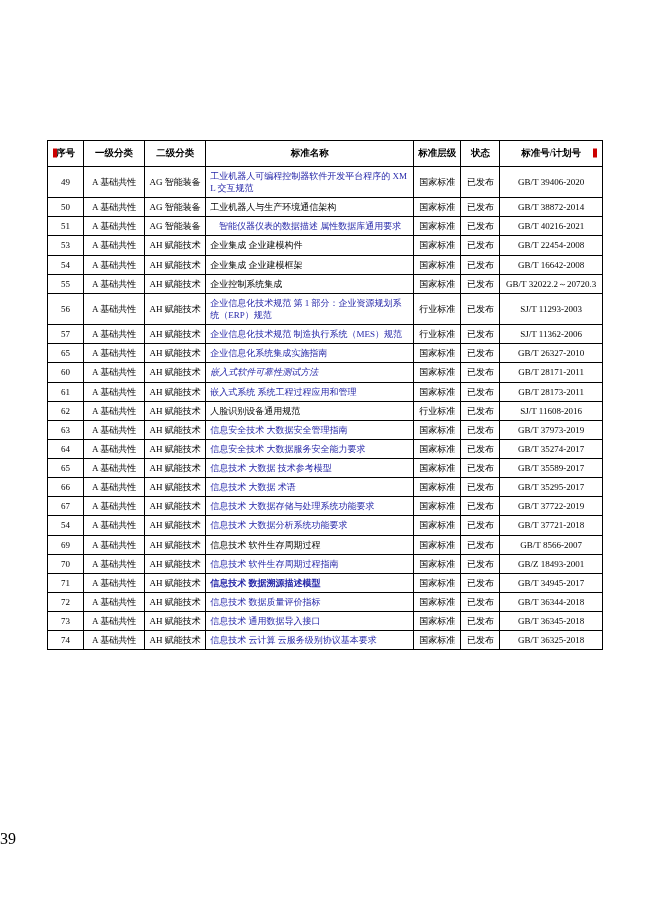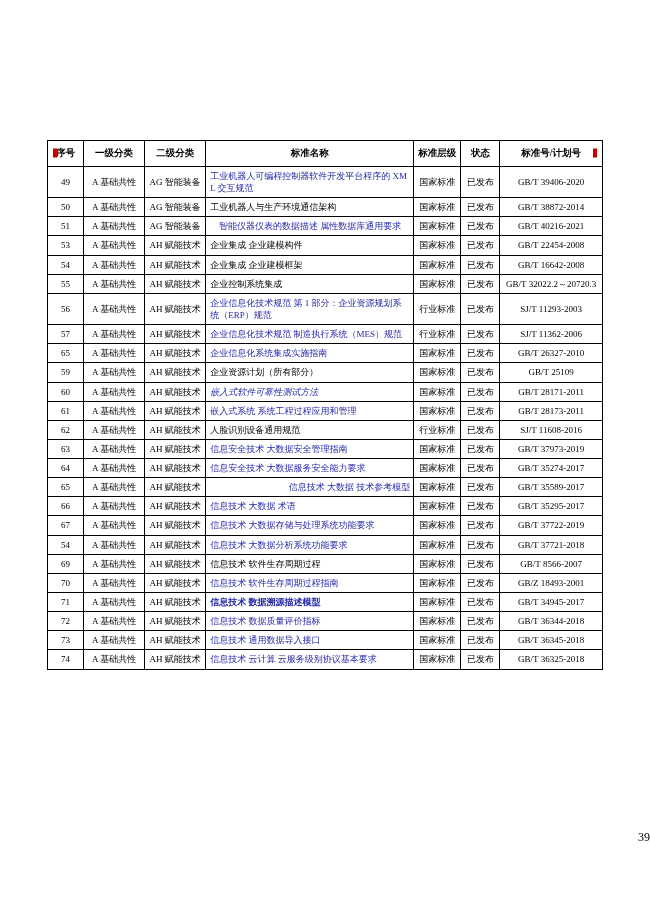--- a/index.html
+++ b/index.html
@@ -23,22 +23,22 @@
   td.center{text-align:center;}
   td.name{text-align:left;padding-left:4px;}
   td.bold{font-weight:normal;}
   .rev-mark{
     display:inline-block;width:4px;height:9px;background:#cc0000;
     vertical-align:middle;margin:0 2px;
   }
   .rev-mark.right{position:absolute;right:3px;top:50%;transform:translateY(-50%);}
   .rev-mark.left{position:absolute;left:3px;top:50%;transform:translateY(-50%);}
   .page-number{
-    position:absolute;left:0;right:0;top:830px;text-align:right;
-    font-size:12px;color:#000;
+    position:absolute;left:0;right:0;top:830px;text-align:left;
+    font-size:16px;color:#000;
   }
 </style>
 </head>
 <body>
 
 <div class="page">
 
   <div class="table-wrap">
     <table>
       <colgroup>
@@ -137,29 +137,20 @@
           <tr>
             <td class="center">65</td>
             <td class="center bold">A 基础共性</td>
             <td class="center bold">AH 赋能技术</td>
             <td class="name" style="color: rgb(37, 38, 169);">企业信息化系统集成实施指南</td>
             <td class="center">国家标准</td>
             <td class="center">已发布</td>
             <td class="center">GB/T 26327-2010</td>
           </tr>
           <tr>
-            <td class="center">59</td>
-            <td class="center bold">A 基础共性</td>
-            <td class="center bold">AH 赋能技术</td>
-            <td class="name">企业资源计划（所有部分）</td>
-            <td class="center">国家标准</td>
-            <td class="center">已发布</td>
-            <td class="center">GB/T 25109</td>
-          </tr>
-          <tr>
             <td class="center">60</td>
             <td class="center bold">A 基础共性</td>
             <td class="center bold">AH 赋能技术</td>
             <td class="name" style="color: rgb(37, 38, 169); font-style: italic;">嵌入式软件可靠性测试方法</td>
             <td class="center">国家标准</td>
             <td class="center">已发布</td>
             <td class="center">GB/T 28171-2011</td>
           </tr>
           <tr>
             <td class="center">61</td>
@@ -194,21 +185,21 @@
             <td class="center bold">AH 赋能技术</td>
             <td class="name" style="color: rgb(37, 38, 169);">信息安全技术  大数据服务安全能力要求</td>
             <td class="center">国家标准</td>
             <td class="center">已发布</td>
             <td class="center">GB/T 35274-2017</td>
           </tr>
           <tr>
             <td class="center">65</td>
             <td class="center bold">A 基础共性</td>
             <td class="center bold">AH 赋能技术</td>
-            <td class="name" style="color: rgb(37, 38, 169); text-align: right;">信息技术  大数据  技术参考模型</td>
+            <td class="name" style="color: rgb(37, 38, 169);">信息技术  大数据  技术参考模型</td>
             <td class="center">国家标准</td>
             <td class="center">已发布</td>
             <td class="center">GB/T 35589-2017</td>
           </tr>
           <tr>
             <td class="center">66</td>
             <td class="center bold">A 基础共性</td>
             <td class="center bold">AH 赋能技术</td>
             <td class="name" style="color: rgb(37, 38, 169);">信息技术  大数据  术语</td>
             <td class="center">国家标准</td>

